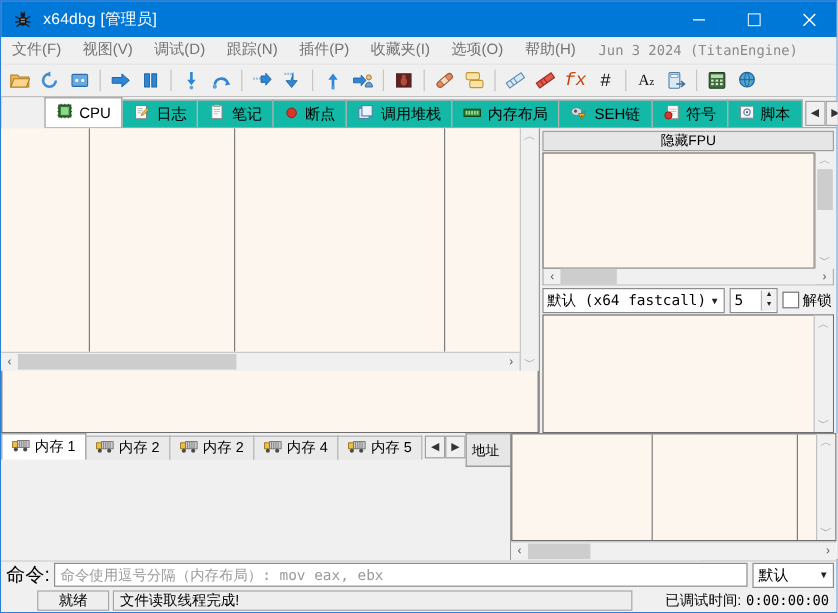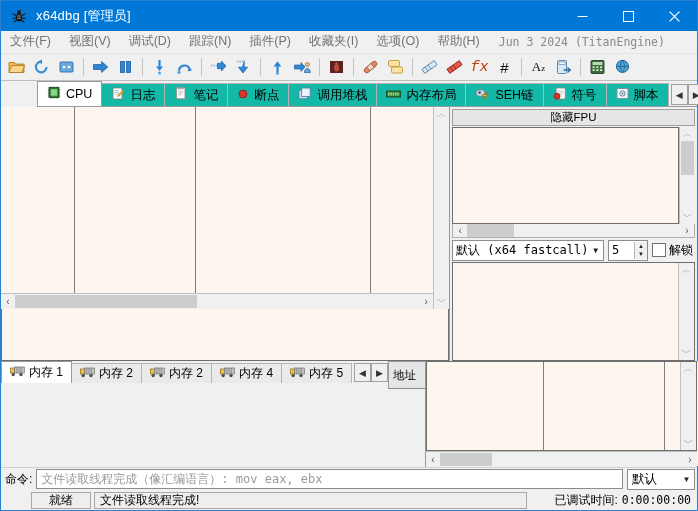--- a/index.html
+++ b/index.html
@@ -117,21 +117,21 @@
   .dump-body{flex:1 1 auto;display:flex;min-height:0;border:1px solid #6e6e6e;border-top:none;
              box-sizing:border-box;background:#fdf6ef;}
   .dump-grid{flex:1 1 auto;display:flex;min-width:0;}
 
   .stack-body{flex:1 1 auto;display:flex;min-height:0;background:#fdf6ef;border:1px solid #6e6e6e;
               box-sizing:border-box;}
 
   
   .cmdbar{height:22px;flex:0 0 auto;display:flex;align-items:center;background:#f0f0f0;gap:4px;
           padding:0 2px;border-top:1px solid #d0d0d0;}
-  .cmd-label{font-size:12px;white-space:nowrap;padding-left:2px;}
+  .cmd-label{font-size:16px;white-space:nowrap;padding-left:2px;}
   .cmd-input{flex:1 1 auto;height:18px;border:1px solid #8c8c8c;background:#fff;display:flex;
              align-items:center;padding-left:4px;min-width:0;}
   .cmd-ph{color:#9a9a9a;font-size:12px;white-space:nowrap;overflow:hidden;
           font-family:"DejaVu Sans Mono","Liberation Mono",monospace;}
   .cmd-combo{width:66px;height:19px;border:1px solid #8c8c8c;background:#fff;display:flex;align-items:center;}
   .cmd-combo-text{flex:1 1 auto;padding-left:4px;font-size:12.5px;}
 
   
   .statusbar{height:20px;flex:0 0 auto;display:flex;align-items:center;background:#f0f0f0;gap:3px;
              padding:0 2px;}
@@ -661,21 +661,21 @@
           <div class="hs-thumb" style="left:0;width:52px;"></div>
         </div>
         <div class="hs-arrow">›</div>
       </div>
     </div>
   </div>
 
   <div class="cmdbar">
     <span class="cmd-label">命令:</span>
     <div class="cmd-input">
-      <span class="cmd-ph">文件读取线程完成（像汇编语言）: mov eax, ebx</span>
+      <span class="cmd-ph">命令使用逗号分隔（内存布局）: mov eax, ebx</span>
     </div>
     <div class="cmd-combo">
       <span class="cmd-combo-text">默认</span>
       <span class="combo-arrow">▼</span>
     </div>
   </div>
 
   <div class="statusbar">
     <div class="st-cell st-ready">就绪</div>
     <div class="st-cell st-msg">文件读取线程完成!</div>

